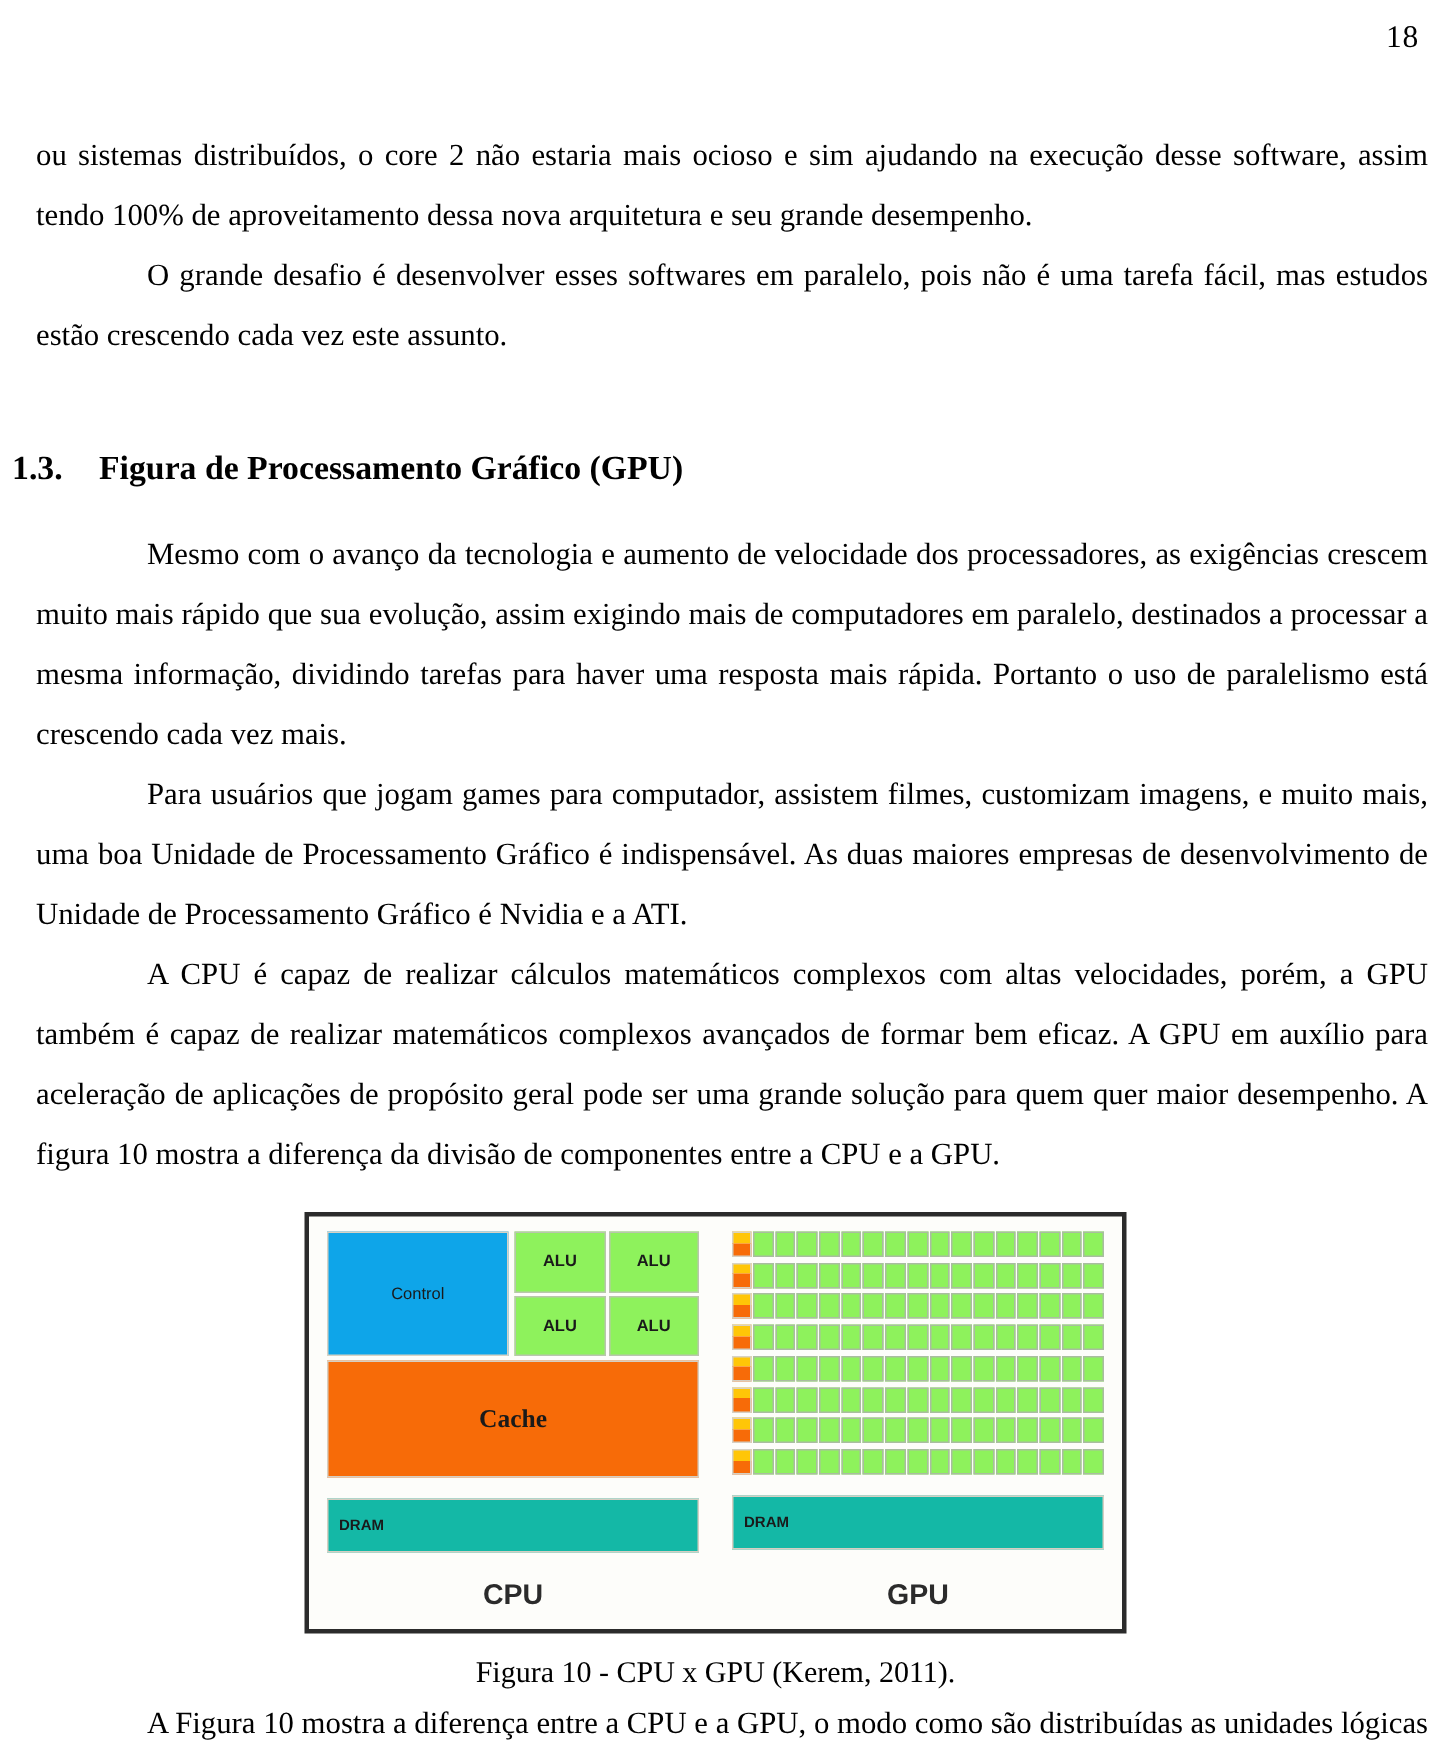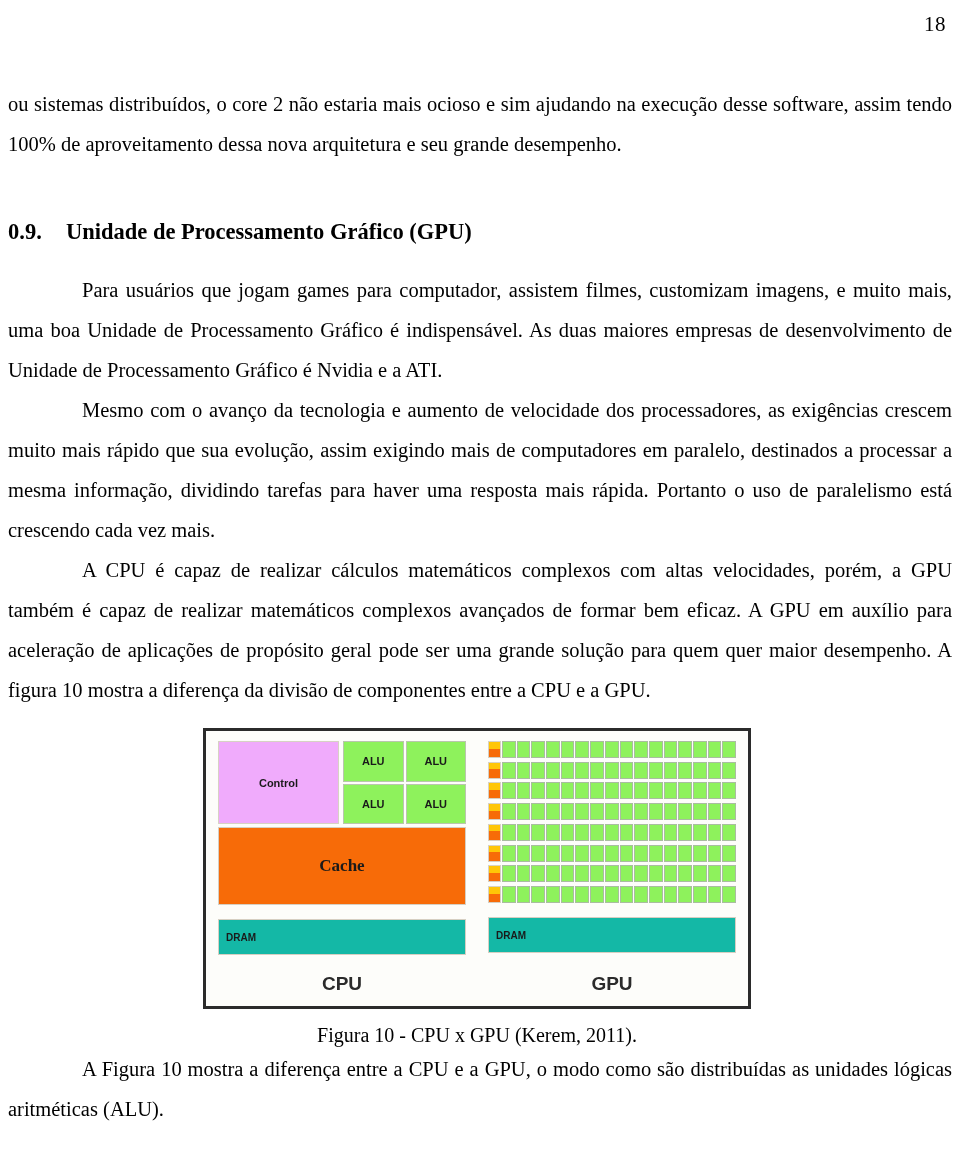--- a/index.html
+++ b/index.html
@@ -34,21 +34,21 @@
   }
 
   .body-col {
     position: absolute;
     left: 8px;
     right: 8px;
     top: 84px;
   }
 
   p.para {
-    margin: 0 0 0 0;
+    margin: 0 0 0 16px;
     font-size: 20.5px;
     line-height: 40px;
     text-align: justify;
     text-justify: inter-word;
     hyphens: none;
   }
   p.para.indent {
     text-indent: 74px;
   }
 
@@ -103,28 +103,28 @@
   }
 
   
   .cpu-top {
     display: flex;
     gap: 4px;
     height: 83px;
   }
   .control-box {
     flex: 0 0 119px;
-    background: #f0abfc;
+    background: #0ea5e9;
     border: 1px solid #d7d2c4;
     display: flex;
     align-items: center;
     justify-content: center;
     font-family: "Liberation Sans", "DejaVu Sans", sans-serif;
     font-size: 11px;
-    font-weight: bold;
+    font-weight: normal;
     color: #1a1a1a;
   }
   .alu-grid {
     flex: 1 1 auto;
     display: grid;
     grid-template-columns: 1fr 1fr;
     grid-template-rows: 1fr 1fr;
     gap: 2px;
     border-radius: 12px;
   }
@@ -237,29 +237,30 @@
 <body>
 
 <div class="page">
 
   <div class="page-number">18</div>
 
   <div class="body-col">
 
     <p class="para">ou sistemas distribuídos, o core 2 não estaria mais ocioso e sim ajudando na execução desse software, assim tendo 100% de aproveitamento dessa nova arquitetura e seu grande desempenho.</p>
 
+    <p class="para indent">O grande desafio é desenvolver esses softwares em paralelo, pois não é uma tarefa fácil, mas estudos estão crescendo cada vez este assunto.</p>
 
     <h2 class="heading">
-      <span class="num">0.9.</span>
-      <span class="title">Unidade de Processamento Gráfico (GPU)</span>
+      <span class="num">1.3.</span>
+      <span class="title">Figura de Processamento Gráfico (GPU)</span>
     </h2>
 
+    <p class="para indent">Mesmo com o avanço da tecnologia e aumento de velocidade dos processadores, as exigências crescem muito mais rápido que sua evolução, assim exigindo mais de computadores em paralelo, destinados a processar a mesma informação, dividindo tarefas para haver uma resposta mais rápida. Portanto o uso de paralelismo está crescendo cada vez mais.</p>
+
     <p class="para indent">Para usuários que jogam games para computador, assistem filmes, customizam imagens, e muito mais, uma boa Unidade de Processamento Gráfico é indispensável. As duas maiores empresas de desenvolvimento de Unidade de Processamento Gráfico é Nvidia e a ATI.</p>
-
-    <p class="para indent">Mesmo com o avanço da tecnologia e aumento de velocidade dos processadores, as exigências crescem muito mais rápido que sua evolução, assim exigindo mais de computadores em paralelo, destinados a processar a mesma informação, dividindo tarefas para haver uma resposta mais rápida. Portanto o uso de paralelismo está crescendo cada vez mais.</p>
 
     <p class="para indent">A CPU é capaz de realizar cálculos matemáticos complexos com altas velocidades, porém, a GPU também é capaz de realizar matemáticos complexos avançados de formar bem eficaz. A GPU em auxílio para aceleração de aplicações de propósito geral pode ser uma grande solução para quem quer maior desempenho. A figura 10 mostra a diferença da divisão de componentes entre a CPU e a GPU.</p>
 
     <div class="figure-wrap">
       <div class="figure-frame">
         <div class="diagram">
 
           <div class="side">
             <div class="side-body">
               <div class="cpu-top">

